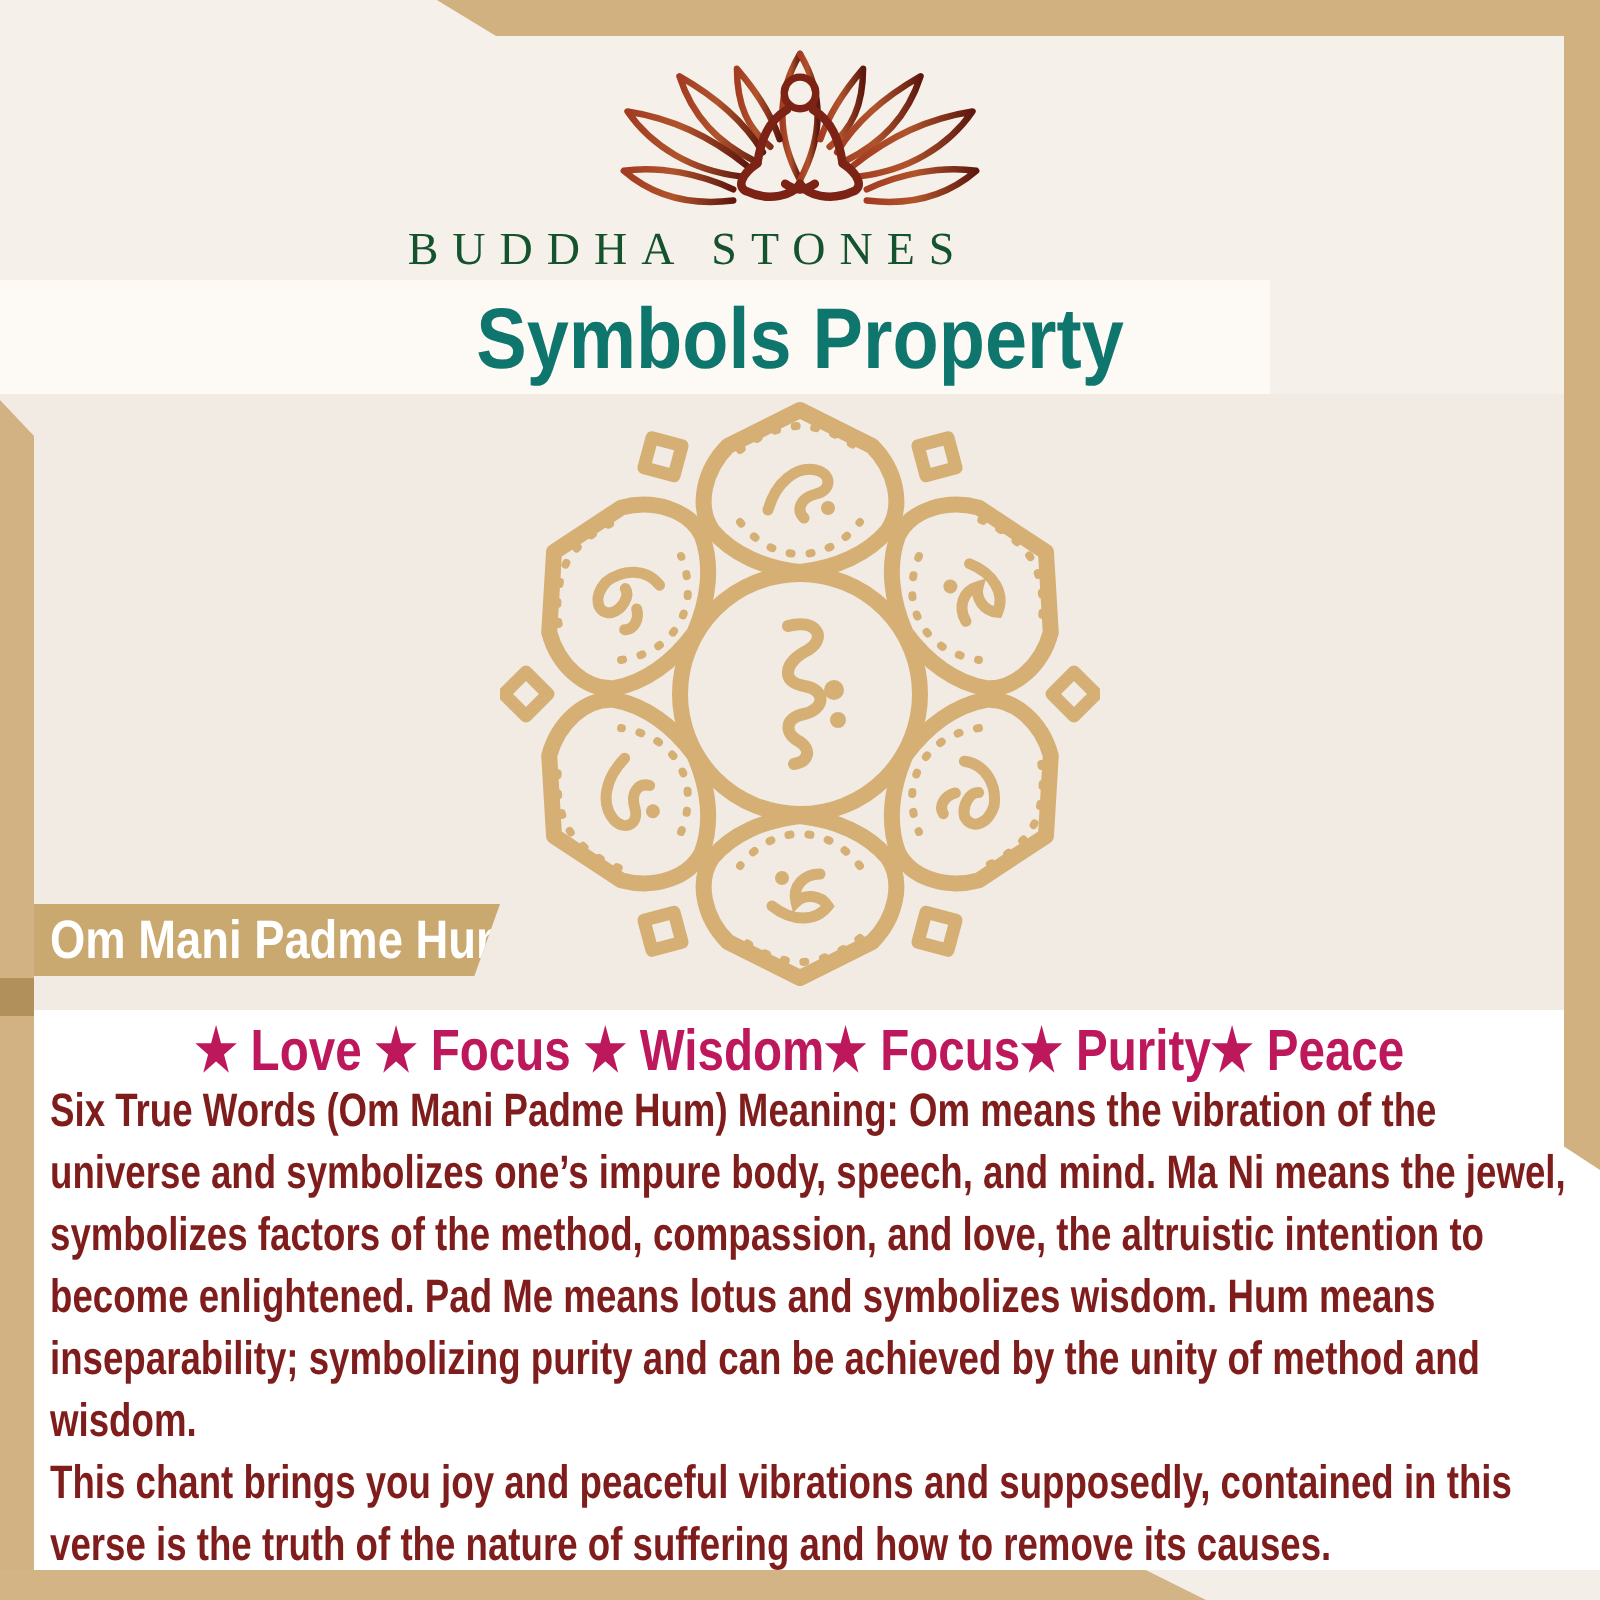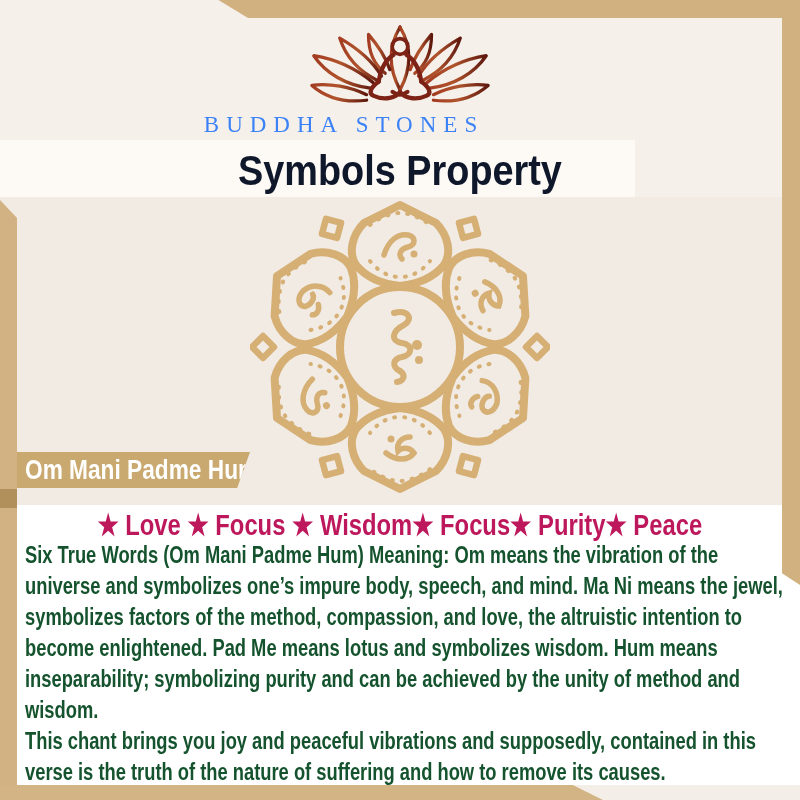--- a/index.html
+++ b/index.html
@@ -19,38 +19,38 @@
             clip-path:polygon(0 0,100% 0,100% 100%,0 98%);}
   .left-strip{left:0;top:200px;width:17px;height:600px;background:#d2b283;
             clip-path:polygon(0 0,100% 3%,100% 100%,0 100%);}
   .bottom-band{left:0;top:785px;width:603px;height:15px;background:#d3b484;
             clip-path:polygon(0 0,95% 0,100% 100%,0 100%);}
   .fold-square{left:0;top:489px;width:17px;height:19px;background:#b2905c;}
   
   .logo{left:283px;top:14px;width:234px;height:102px;}
   .brand{left:0;top:112px;width:688px;text-align:center;
          font-family:"Liberation Serif",serif;font-size:23px;letter-spacing:7px;
-         color:#3b82f6;font-weight:500;}
+         color:#14532d;font-weight:500;}
   
   .page-title{left:0;top:146px;width:800px;text-align:center;
-      font-size:43px;font-weight:bold;color:#0f172a;white-space:nowrap;}
+      font-size:43px;font-weight:bold;color:#0f766e;white-space:nowrap;}
   .page-title span{display:inline-block;transform:scaleX(0.88);}
   
   .mandala{left:250px;top:197px;width:300px;height:300px;}
   
   .ribbon{left:17px;top:452px;width:233px;height:36px;background:#c9a96f;
       clip-path:polygon(0 0,100% 0,94.5% 100%,0 100%);}
   .ribbon-label{position:absolute;left:8px;top:0;line-height:36px;color:#ffffff;
       font-size:27px;font-weight:bold;white-space:nowrap;
       transform:scaleX(0.84);transform-origin:left center;}
   
   .qualities{left:0;top:508px;width:800px;text-align:center;color:#be185d;
       font-size:29px;font-weight:bold;white-space:nowrap;}
   .qualities span{display:inline-block;transform:scaleX(0.82);}
-  .body-text{left:25px;top:540px;width:775px;color:#14532d;
+  .body-text{left:25px;top:540px;width:775px;color:#7f1d1d;
       font-size:23.5px;font-weight:bold;}
   .body-text .line{white-space:nowrap;line-height:31px;height:31px;
       transform:scaleX(0.78);transform-origin:left center;}
 </style>
 </head>
 <body>
 
 <div class="stage">
 
   <div class="abs header-bg"></div>

